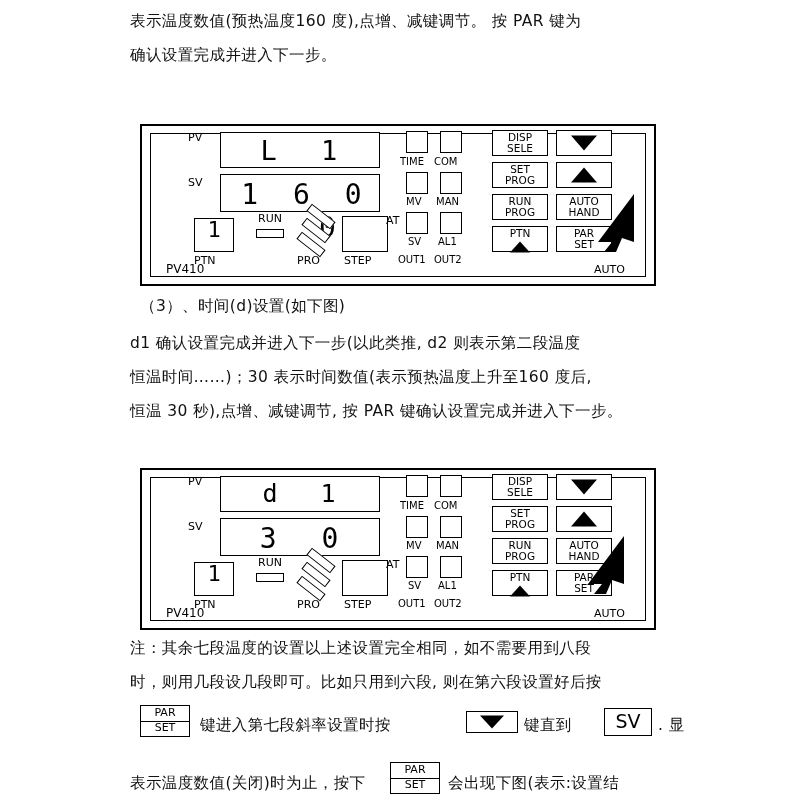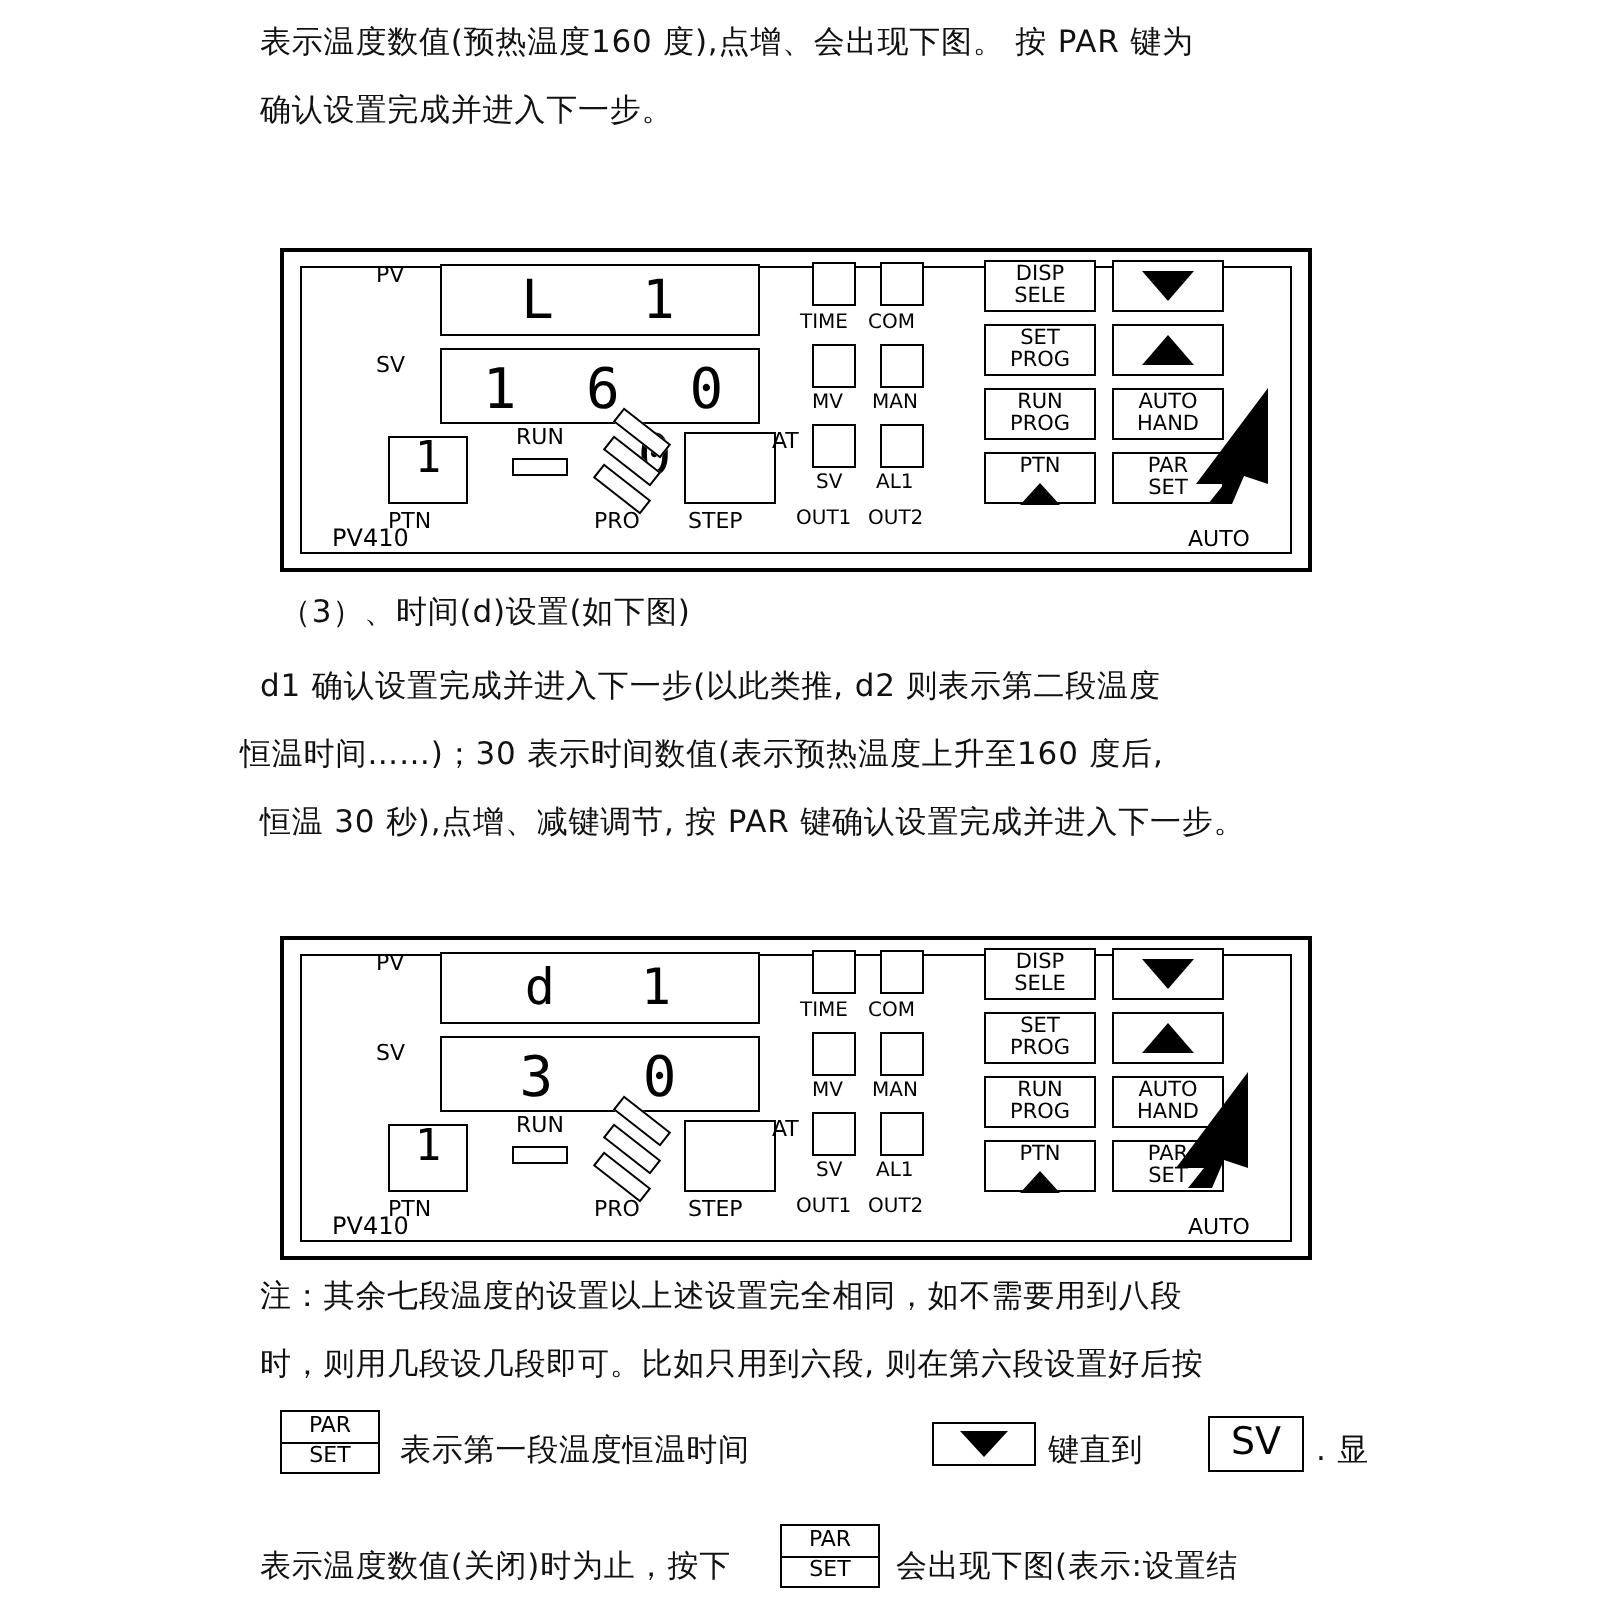--- a/index.html
+++ b/index.html
@@ -199,21 +199,21 @@
     font-family: "DejaVu Sans", sans-serif;
     font-size: 19px;
     line-height: 24px;
   }
 </style>
 </head>
 <body>
 
 <div class="page">
 
-  <div class="para" style="left:130px; top:4px;">表示温度数值(预热温度160 度),点增、会出现下图。 按 PAR 键为</div>
+  <div class="para" style="left:130px; top:4px;">表示温度数值(预热温度160 度),点增、减键调节。 按 PAR 键为</div>
   <div class="para" style="left:130px; top:38px;">确认设置完成并进入下一步。</div>
 
   <div class="panel" style="left:140px; top:84px; width:516px; height:162px;">
     <div class="panel-inner"></div>
 
     <div class="lbl" style="left:46px; top:5px;">PV</div>
 
     <div class="display" style="left:78px; top:6px; width:160px; height:36px;">
       <div class="seg" style="top:2px; left:6px; font-size:27px; letter-spacing:14px;">L 1</div>
     </div>
@@ -295,21 +295,21 @@
     <div class="model" style="left:24px; top:136px;">PV410</div>
     <div class="autoc" style="left:452px; top:137px;">AUTO</div>
   </div>
 
   <svg class="arrow-svg" style="left:588px; top:190px;" width="64" height="64" viewBox="0 0 64 64">
     <polygon points="46,4 10,52 24,52 16,62 28,62 34,48 46,52" fill="#000"></polygon>
   </svg>
 
   <div class="para" style="left:140px; top:289px;">（3）、时间(d)设置(如下图)</div>
   <div class="para" style="left:130px; top:326px;">d1 确认设置完成并进入下一步(以此类推, d2 则表示第二段温度</div>
-  <div class="para" style="left:120px; top:360px;">恒温时间……)；30 表示时间数值(表示预热温度上升至160 度后,</div>
+  <div class="para" style="left:130px; top:360px;">恒温时间……)；30 表示时间数值(表示预热温度上升至160 度后,</div>
   <div class="para" style="left:130px; top:394px;">恒温 30 秒),点增、减键调节, 按 PAR 键确认设置完成并进入下一步。</div>
 
   <div class="panel" style="left:140px; top:428px; width:516px; height:162px;">
     <div class="panel-inner"></div>
 
     <div class="lbl" style="left:46px; top:5px;">PV</div>
     <div class="display" style="left:78px; top:6px; width:160px; height:36px;">
       <div class="seg" style="top:2px; left:6px; font-size:25px; letter-spacing:14px;">d 1</div>
     </div>
 
@@ -395,21 +395,21 @@
   </svg>
 
   <div class="para" style="left:130px; top:631px;">注：其余七段温度的设置以上述设置完全相同，如不需要用到八段</div>
   <div class="para" style="left:130px; top:665px;">时，则用几段设几段即可。比如只用到六段, 则在第六段设置好后按</div>
 
   <div class="keybox" style="left:140px; top:705px; width:50px; height:32px;">
     <span class="l1">PAR</span>
     <span class="keybox-hr" style="top:15px;"></span>
     <span class="l2" style="margin-top:3px;">SET</span>
   </div>
-  <div class="para" style="left:200px; top:708px;">表示第一段温度恒温时间</div>
+  <div class="para" style="left:200px; top:708px;">键进入第七段斜率设置时按</div>
   <div class="keybox-tri" style="left:466px; top:711px; width:52px; height:22px;">
     <span class="tri-down" style="border-left-width:12px;border-right-width:12px;border-top-width:13px;"></span>
   </div>
   <div class="para" style="left:524px; top:708px;">键直到</div>
   <div class="keybox-sv" style="left:604px; top:708px; width:48px; height:28px;">
     <span>SV</span>
   </div>
   <div class="para" style="left:658px; top:708px;">. 显</div>
 
   <div class="para" style="left:130px; top:766px;">表示温度数值(关闭)时为止，按下</div>

